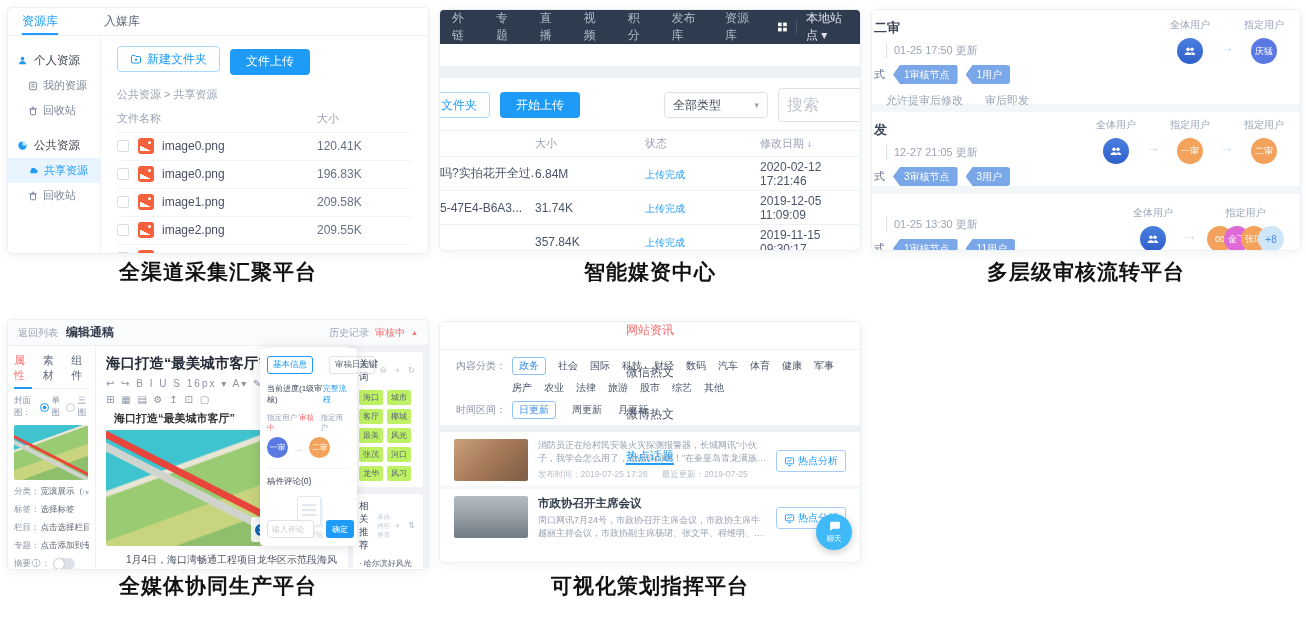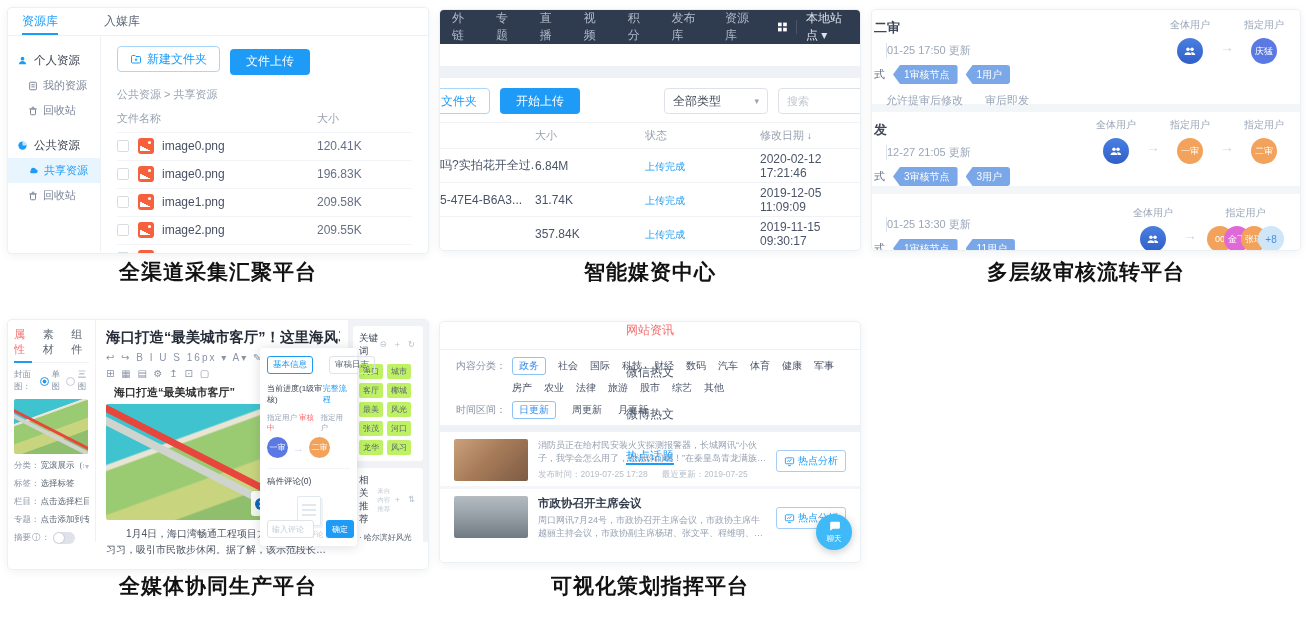--- a/index.html
+++ b/index.html
@@ -41,39 +41,39 @@
 .p2-nav { height:34px; background:#2f3b4e; display:flex; align-items:center; padding:0 12px; }
 .p2-nav-item { color:#aeb9c9; font-size:12px; margin-right:25px; }
 .p2-nav-right { margin-left:auto; display:flex; align-items:center; gap:9px; color:#dbe2ea; font-size:12px; }
 .nav-div { width:1px; height:14px; background:#4a5668; }
 .p2-strip1 { height:22px; background:#fff; }
 .p2-strip2 { height:12px; background:#eef1f5; }
 .p2-toolbar { display:flex; align-items:center; padding:10px 0 8px 0; }
 .p2-folderbtn { margin-left:-12px; }
 .p2-select { margin-left:auto; width:104px; height:26px; border:1px solid #dde1e8; border-radius:4px; display:flex; align-items:center; justify-content:space-between; padding:0 8px; font-size:12px; color:#3d4757; background:#fff; }
 .p2-select .car { color:#98a2b3; font-size:9px; }
-.p2-search { width:112px; height:26px; border:1px solid #dde1e8; border-radius:4px; margin-left:10px; margin-right:-30px; padding:0 8px; font-size:11px; color:#3d4757; }
+.p2-search { width:112px; height:34px; border:1px solid #dde1e8; border-radius:4px; margin-left:10px; margin-right:-30px; padding:0 8px; font-size:16px; color:#3d4757; }
 .p2-search::placeholder { color:#c0c6d0; }
 .p2-th, .p2-row { display:flex; align-items:center; border-top:1px solid #f0f2f6; }
 .p2-th { height:26px; font-size:11px; color:#9aa3b2; }
 .p2-row { height:34px; font-size:12px; color:#4a5468; }
 .c-name { width:95px; white-space:nowrap; overflow:hidden; flex-shrink:0; }
 .c-size { width:110px; flex-shrink:0; }
 .c-status { width:115px; flex-shrink:0; }
 .c-date { flex:1; }
 .sorticon { color:#1d9bf7; font-size:10px; margin-left:3px; }
 .pbar { width:58px; height:3px; background:#1d9bf7; border-radius:2px; }
 .ptext { font-size:10px; color:#1d9bf7; margin-top:3px; }
 
 
 .p3 { left:872px; top:10px; width:428px; height:240px; background:#f3f6f9; }
 .cap3 { left:872px; top:258px; width:428px; }
 .p3-card { background:#fff; margin:0 0 8px -22px; padding:9px 14px 8px 36px; position:relative; }
 .p3-title { font-size:13px; font-weight:bold; color:#3d4757; margin-left:-12px; }
-.p3-upd { font-size:11px; color:#9aa6b8; margin:6px 0 7px; padding-left:0; border-left:1px solid #dbe2ea; width:fit-content; }
+.p3-upd { font-size:11px; color:#9aa6b8; margin:6px 0 7px; padding-left:7px; border-left:1px solid #dbe2ea; width:fit-content; }
 .p3-tags { display:flex; align-items:center; gap:8px; margin-left:-12px; font-size:11px; color:#667085; }
 .badge { background:#7aa7e8; color:#fff; font-size:10px; padding:2.5px 8px 2.5px 11px; border-radius:3px; clip-path:polygon(7px 0,100% 0,100% 100%,7px 100%,0 50%); }
 .p3-perms { margin-top:9px; font-size:11px; color:#9aa6b8; display:flex; gap:22px; }
 .p3-flow { position:absolute; right:16px; display:flex; align-items:flex-start; gap:10px; }
 .fcol { display:flex; flex-direction:column; align-items:center; gap:6px; }
 .flabel { font-size:10px; color:#9aa6b8; white-space:nowrap; }
 .fav { width:26px; height:26px; border-radius:50%; display:flex; align-items:center; justify-content:center; color:#fff; font-size:9px; flex-shrink:0; }
 .fav.group { background:linear-gradient(180deg,#4a7fe0,#2f5fc9); }
 .fav.blue { background:#5b79e3; }
 .fav.orange { background:#f2a25a; }
@@ -441,20 +441,29 @@
           <span class="fav orange">张瑶</span>
           <span class="fav more">+8</span>
         </span>
         </div>
     </div>
   </div>
 </div>
 <div class="caption cap3">多层级审核流转平台</div>
 
 <div class="panel p4">
+  <div class="p4-top">
+    <span>返回列表</span>
+    <span class="p4-title">编辑通稿</span>
+    <span class="p4-topright">
+      <span>历史记录</span>
+      <span class="red">审核中</span>
+      <span class="red" style="font-size:7px;">▲</span>
+    </span>
+  </div>
   <div class="p4-body">
     <div class="p4-side">
       <div class="p4-tabs">
         <span class="p4-tab on">属性</span>
         <span class="p4-tab">素材</span>
         <span class="p4-tab">组件</span>
       </div>
       <div class="p4-cov">
         <span>封面图：</span>
         <span class="radio on"></span>

